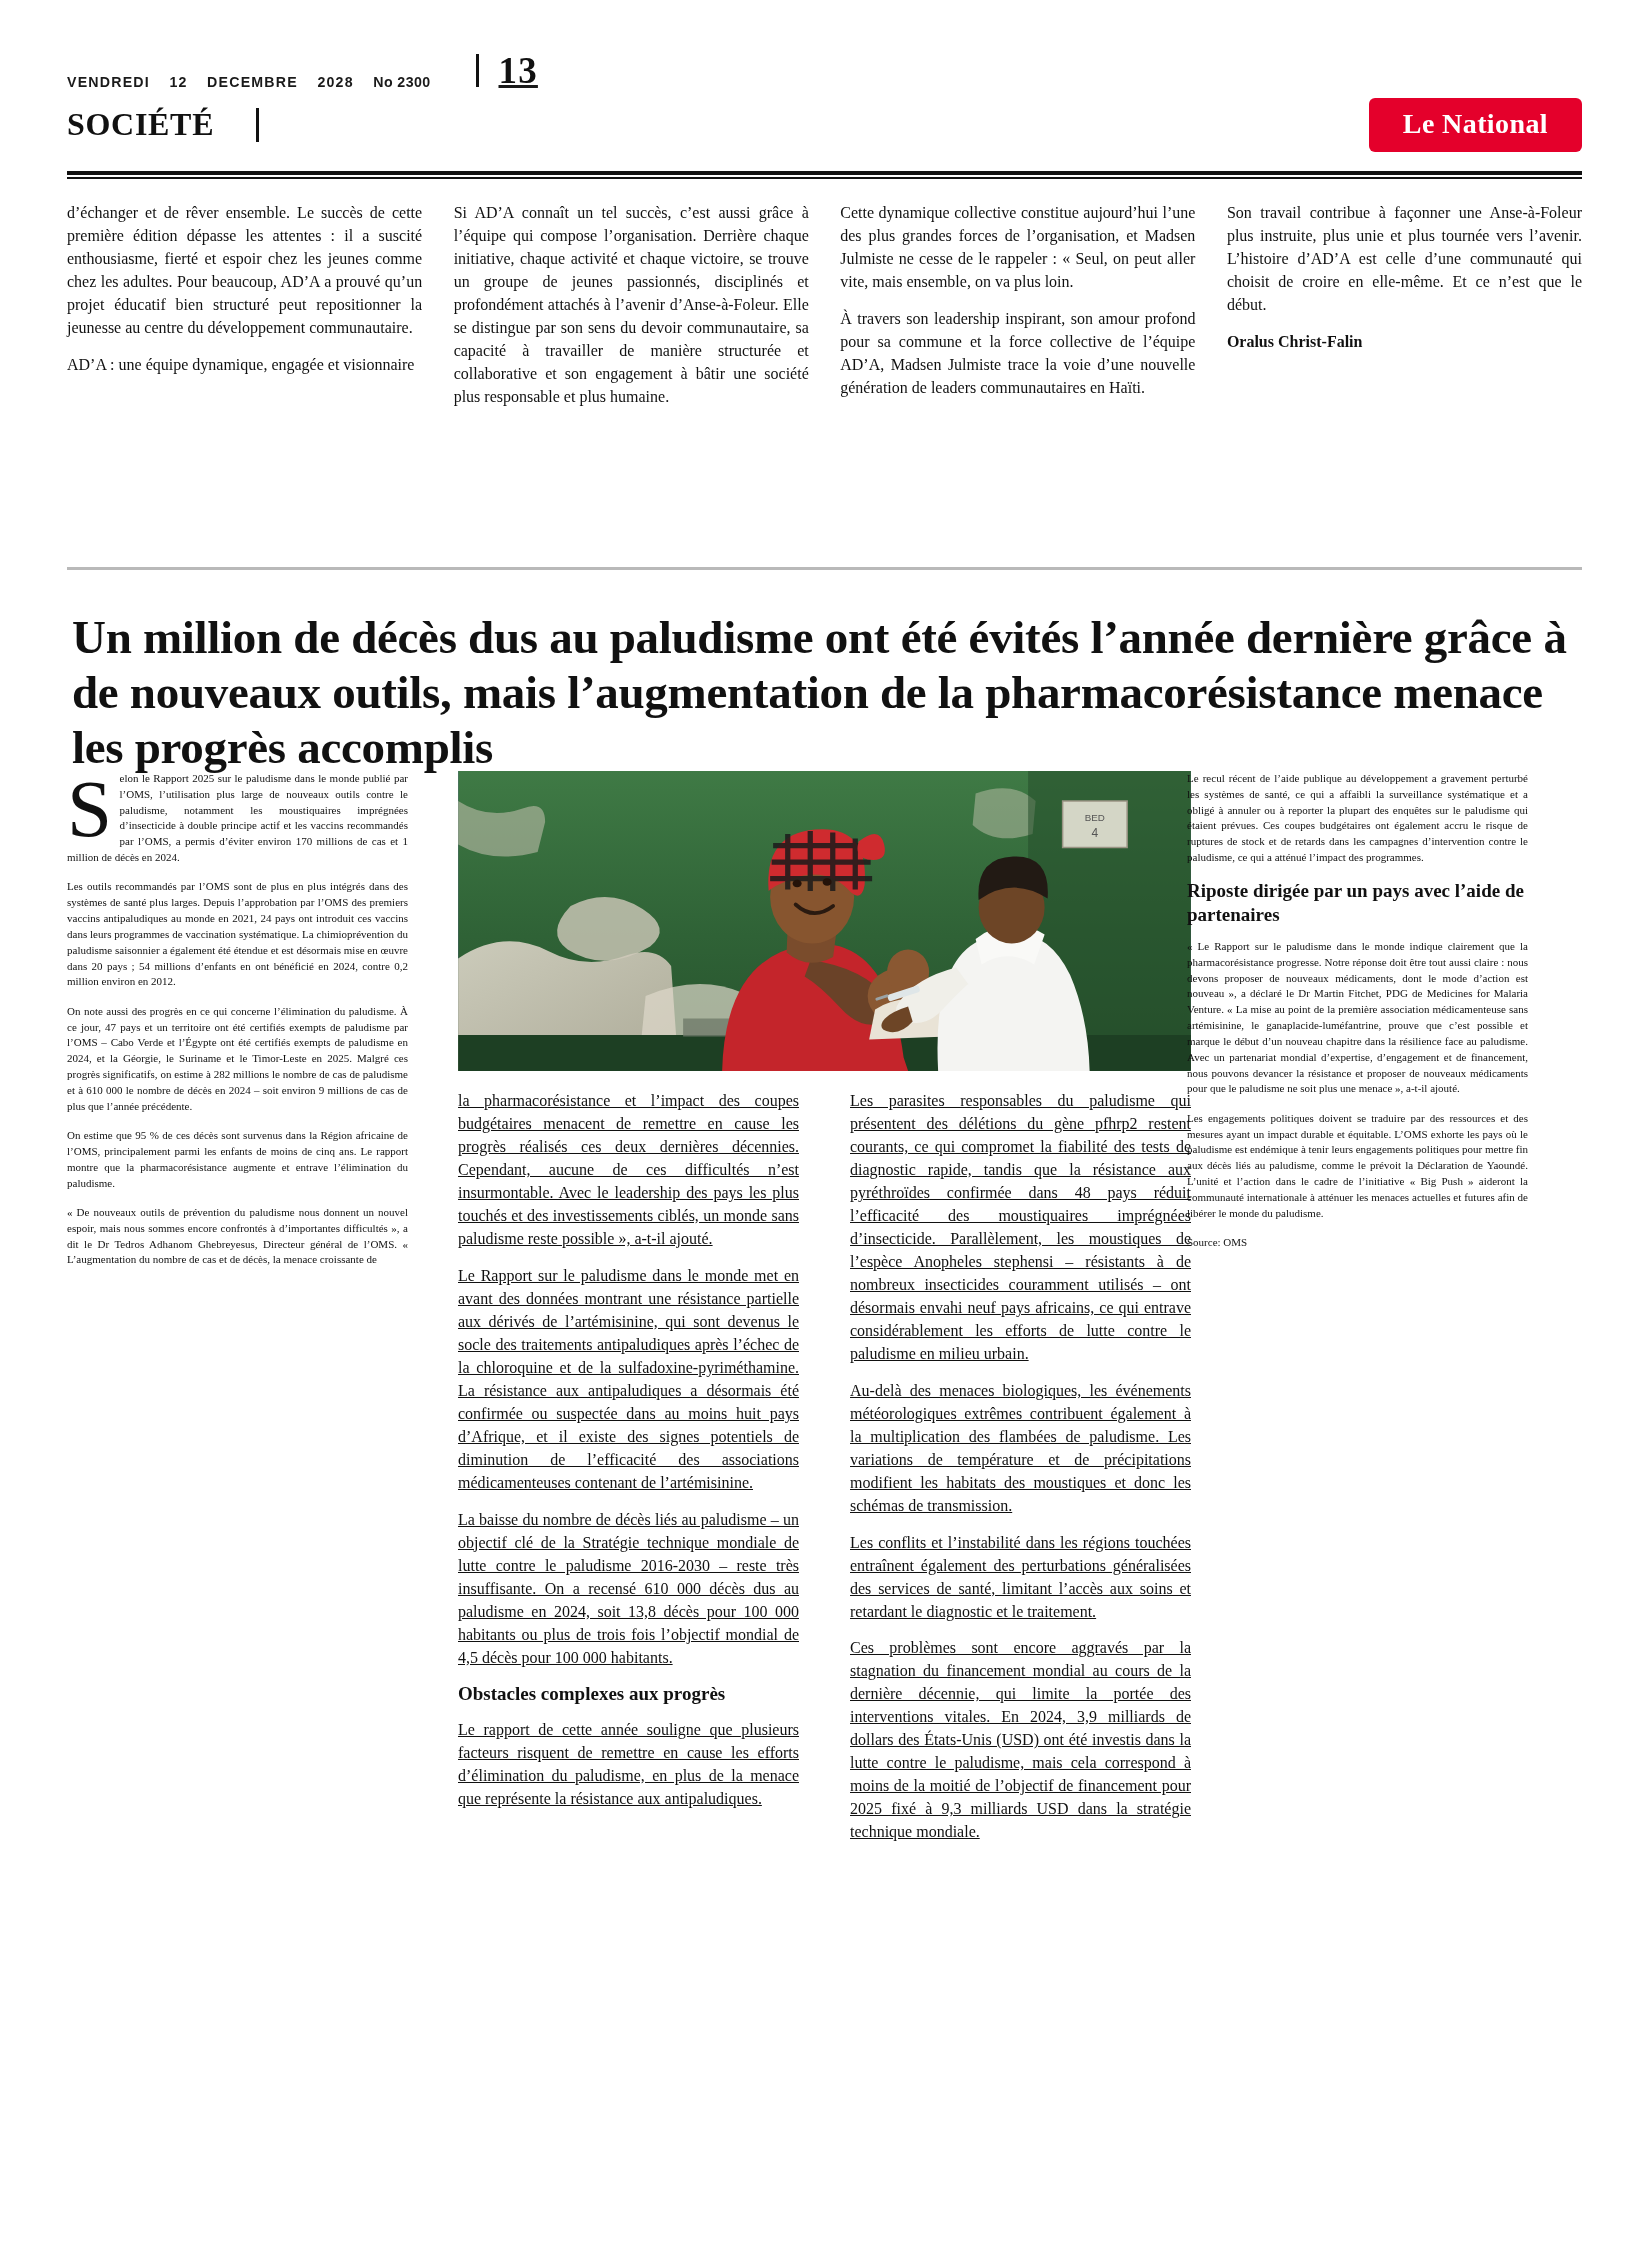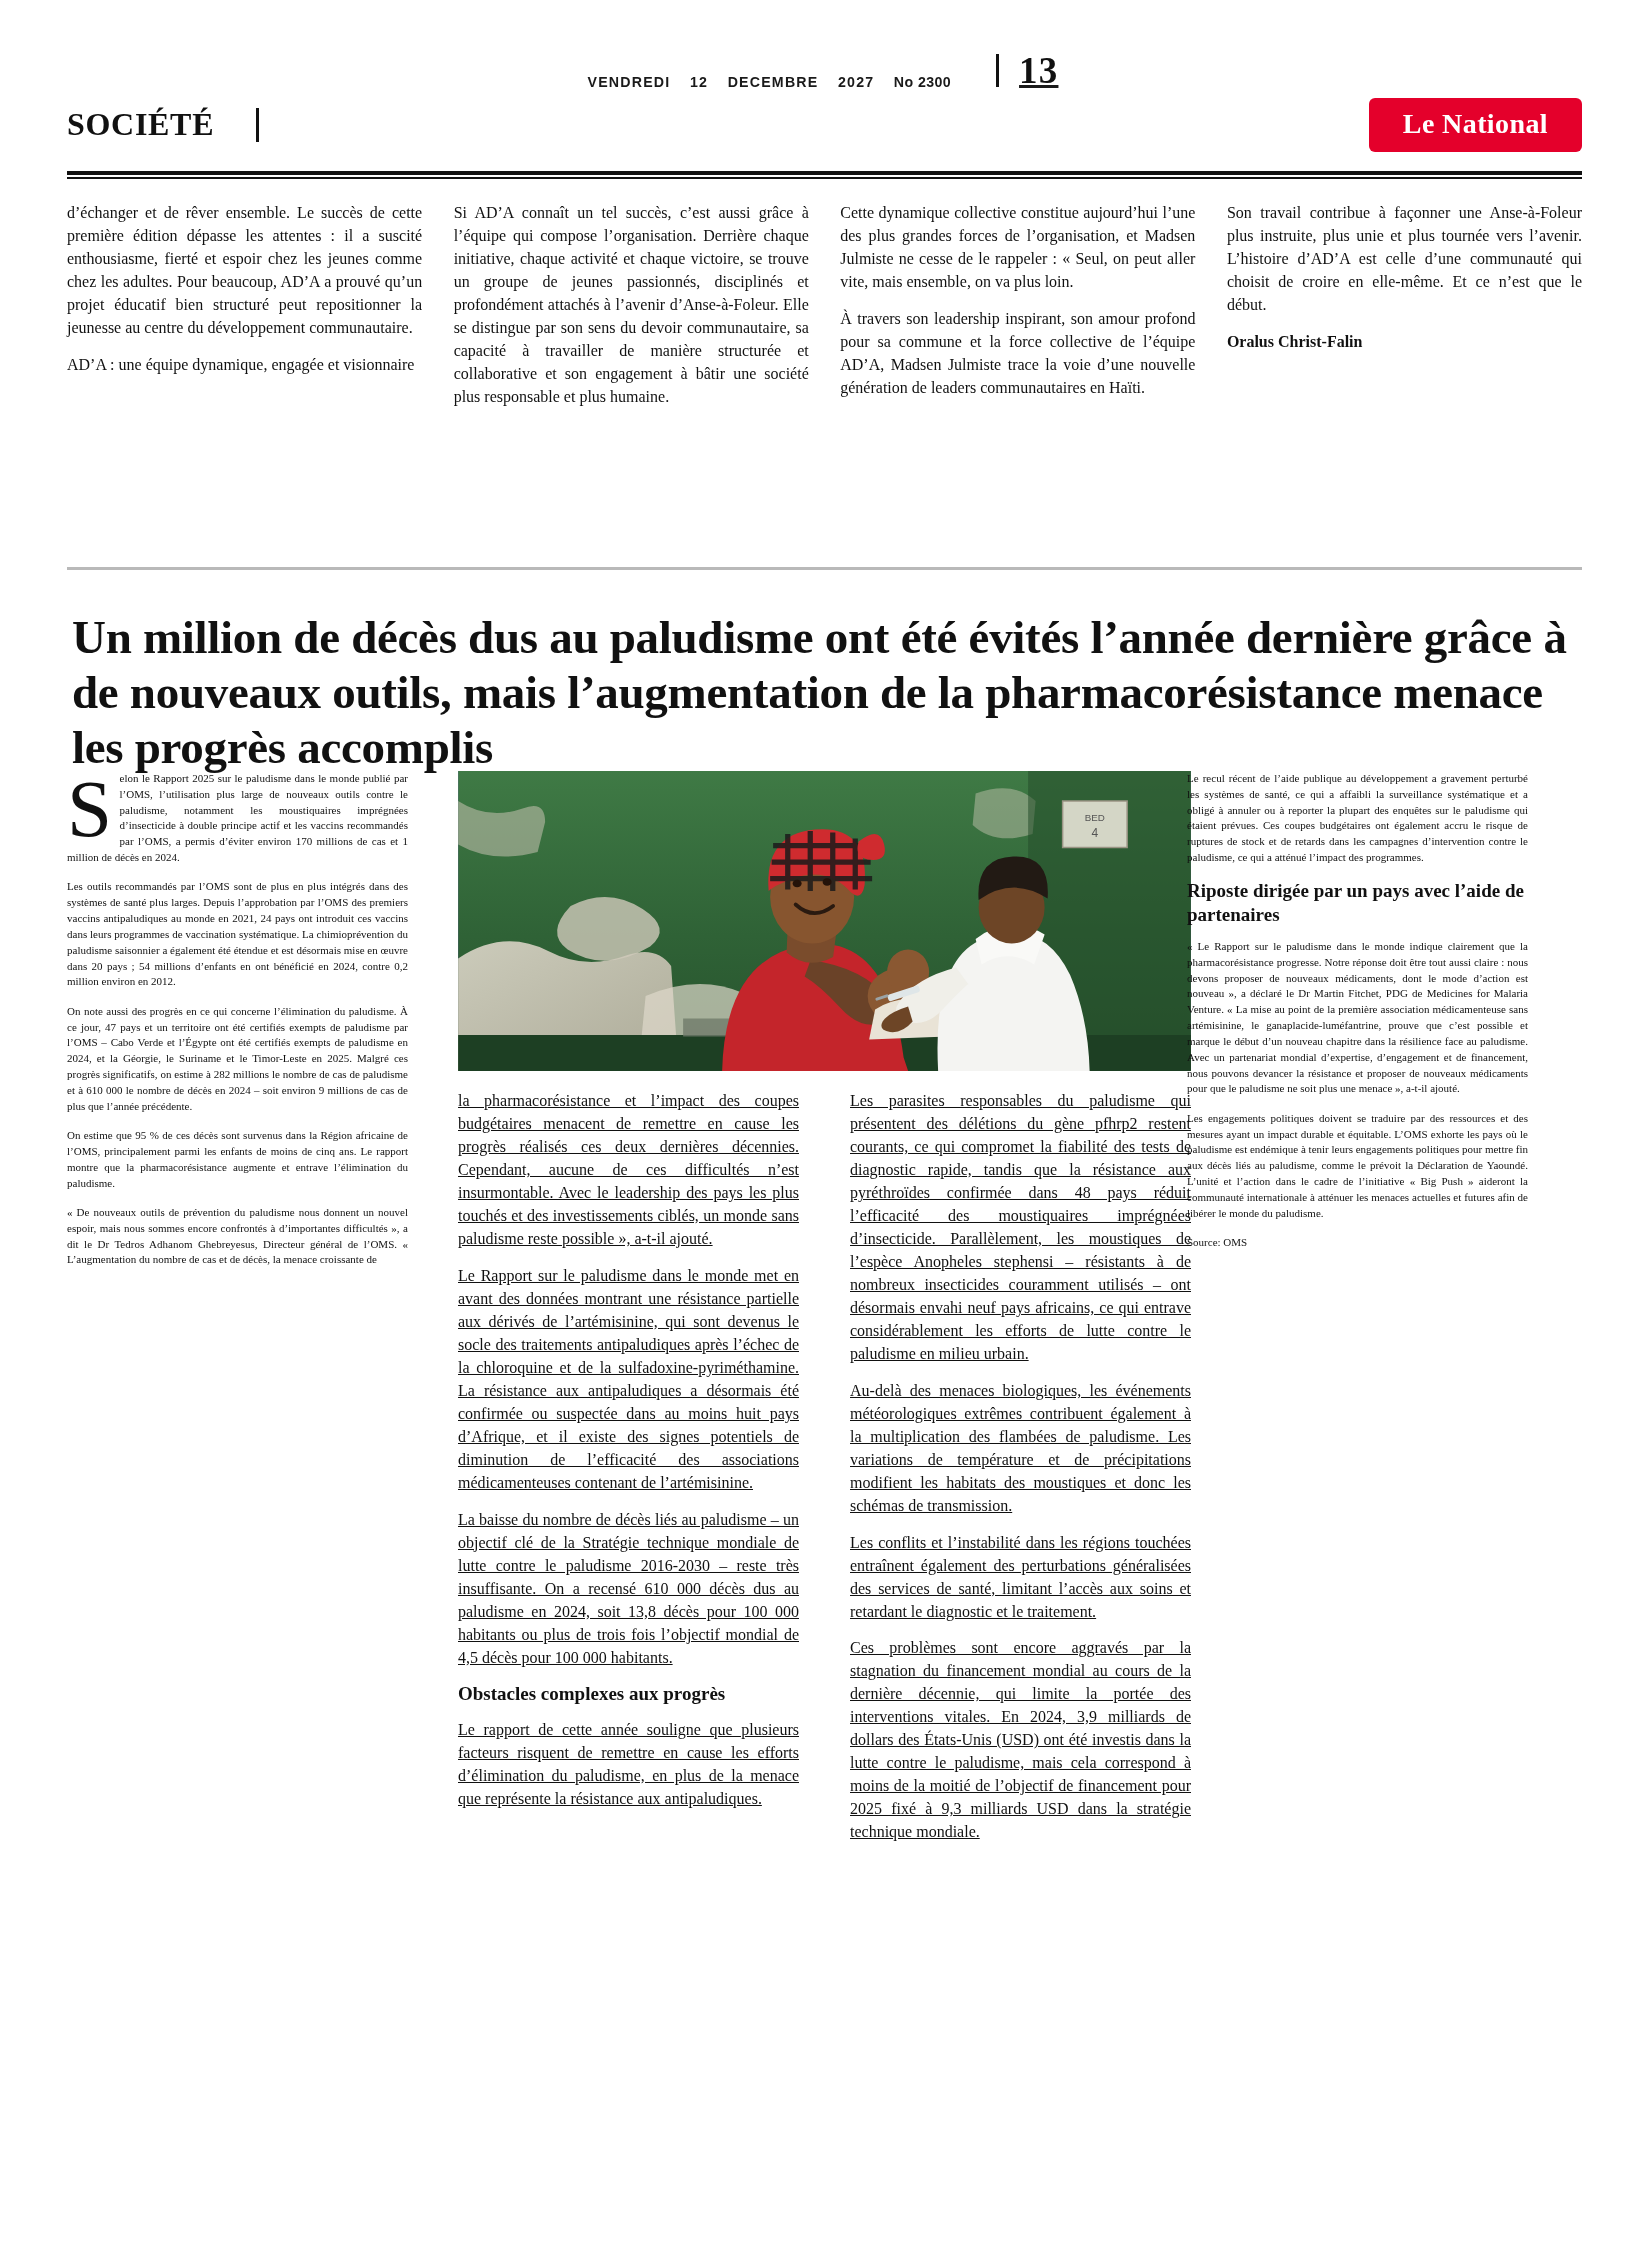--- a/index.html
+++ b/index.html
@@ -20,21 +20,21 @@
     padding: 0;
     box-sizing: border-box;
   }
 
   
   .masthead {
     position: absolute;
     left: 67px; top: 60px; width: 1515px;
   }
   .masthead-top {
-    display: flex; align-items: flex-end; justify-content: center;
+    display: flex; align-items: flex-end; justify-content: flex-start;
     height: 30px;
     padding-right: 3px;
   }
   .issue-line {
     font-family: "Liberation Sans", sans-serif;
     font-size: 14.2px;
     letter-spacing: 1.2px;
     font-weight: 700;
     color: #1a1a1a;
     display: flex;
@@ -206,21 +206,21 @@
 <body>
 
 <div class="page">
 
   <div class="masthead">
     <div class="masthead-top">
       <div class="issue-line">
         <span>VENDREDI</span>
         <span>12</span>
         <span>DECEMBRE</span>
-        <span>2027</span>
+        <span>2028</span>
         <span class="no">No 2300</span>
         <span class="page-number-wrap">
           <span class="page-number-bar"></span>
           <span class="page-number">13</span>
         </span>
       </div>
     </div>
     <div class="masthead-main">
       <div class="section-title">
         <span>SOCIÉTÉ</span>

